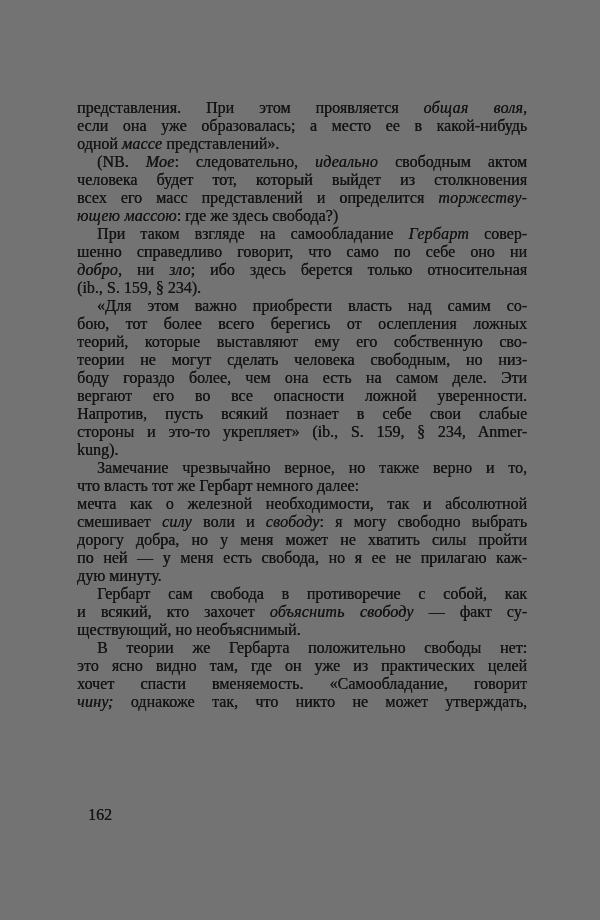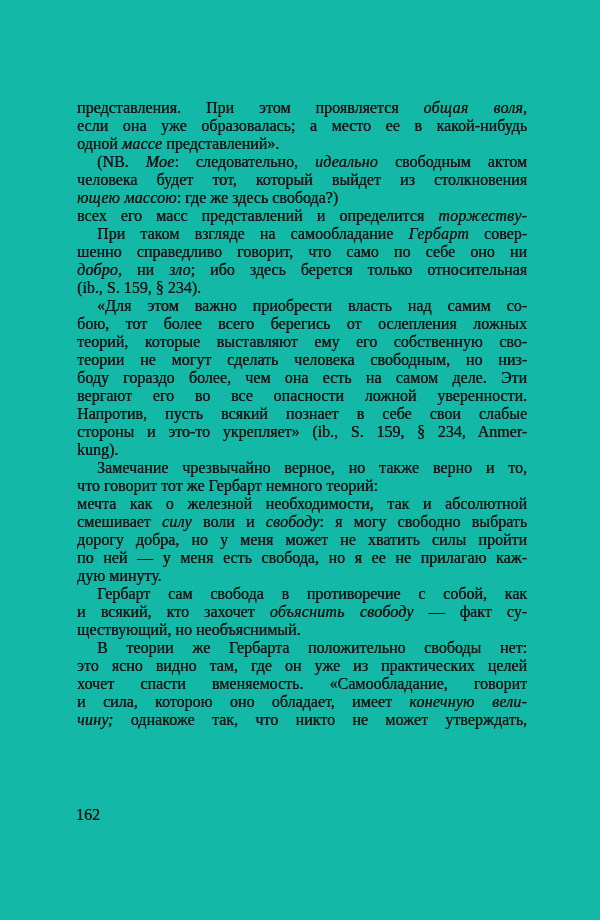--- a/index.html
+++ b/index.html
@@ -4,21 +4,21 @@
 <style>
   html, body {
     margin: 0;
     padding: 0;
     background: #ffffff;
   }
   .book-page {
     position: relative;
     width: 600px;
     height: 920px;
-    background: #14b8a6;
+    background: #737373;
     overflow: hidden;
     font-family: "Liberation Serif", "DejaVu Serif", serif;
     color: #151515;
   }
   .page-text {
     position: absolute;
     left: 77px;
     top: 99px;
     width: 450px;
     font-size: 16px;
@@ -41,78 +41,77 @@
   }
   .line.ind {
     text-indent: 20px;
   }
   .line i {
     font-style: italic;
     letter-spacing: 0.2px;
   }
   .page-number {
     position: absolute;
-    left: 76px;
+    left: 88px;
     top: 806px;
     font-size: 16px;
     line-height: 18px;
     text-shadow: 0.35px 0 0 currentColor;
   }
 </style>
 </head>
 <body>
 
 <div class="book-page">
   <div class="page-text">
       <div class="paragraph">
         <div class="line jl"><span>представления. При этом проявляется </span><i>общая воля</i><span>,</span></div>
         <div class="line jl"><span>если она уже образовалась; а место ее в какой-нибудь</span></div>
         <div class="line"><span>одной </span><i>массе</i><span> представлений».</span></div>
       </div>
       <div class="paragraph">
         <div class="line jl ind"><span>(NB. </span><i>Мое</i><span>: следовательно, </span><i>идеально</i><span> свободным актом</span></div>
         <div class="line jl"><span>человека будет тот, который выйдет из столкновения</span></div>
+        <div class="line jl"><span>всех его масс представлений и определится </span><i>торжеству-</i></div>
         <div class="line"><i>ющею массою</i><span>: где же здесь свобода?)</span></div>
-        <div class="line jl"><span>всех его масс представлений и определится </span><i>торжеству-</i></div>
       </div>
       <div class="paragraph">
         <div class="line jl ind"><span>При таком взгляде на самообладание </span><i>Гербарт</i><span> совер-</span></div>
         <div class="line jl"><span>шенно справедливо говорит, что само по себе оно ни</span></div>
         <div class="line jl"><i>добро</i><span>, ни </span><i>зло</i><span>; ибо здесь берется только относительная</span></div>
         <div class="line"><span>(ib., S. 159, § 234).</span></div>
       </div>
       <div class="paragraph">
         <div class="line jl ind"><span>«Для этом важно приобрести власть над самим со-</span></div>
         <div class="line jl"><span>бою, тот более всего берегись от ослепления ложных</span></div>
         <div class="line jl"><span>теорий, которые выставляют ему его собственную сво-</span></div>
         <div class="line jl"><span>теории не могут сделать человека свободным, но низ-</span></div>
         <div class="line jl"><span>боду гораздо более, чем она есть на самом деле. Эти</span></div>
         <div class="line jl"><span>вергают его во все опасности ложной уверенности.</span></div>
         <div class="line jl"><span>Напротив, пусть всякий познает в себе свои слабые</span></div>
         <div class="line jl"><span>стороны и это-то укрепляет» (ib., S. 159, § 234, Anmer-</span></div>
         <div class="line"><span>kung).</span></div>
       </div>
       <div class="paragraph">
         <div class="line jl ind"><span>Замечание чрезвычайно верное, но также верно и то,</span></div>
-        <div class="line"><span>что говорит тот же Гербарт немного теорий:</span></div>
+        <div class="line"><span>что власть тот же Гербарт немного далее:</span></div>
       </div>
       <div class="paragraph">
         <div class="line jl"><span>мечта как о железной необходимости, так и абсолютной</span></div>
         <div class="line jl"><span>смешивает </span><i>силу</i><span> воли и </span><i>свободу</i><span>: я могу свободно выбрать</span></div>
         <div class="line jl"><span>дорогу добра, но у меня может не хватить силы пройти</span></div>
         <div class="line jl"><span>по ней — у меня есть свобода, но я ее не прилагаю каж-</span></div>
         <div class="line"><span>дую минуту.</span></div>
       </div>
       <div class="paragraph">
         <div class="line jl ind"><span>Гербарт сам свобода в противоречие с собой, как</span></div>
         <div class="line jl"><span>и всякий, кто захочет </span><i>объяснить свободу</i><span> — факт су-</span></div>
         <div class="line"><span>ществующий, но необъяснимый.</span></div>
       </div>
       <div class="paragraph">
         <div class="line jl ind"><span>В теории же Гербарта положительно свободы нет:</span></div>
         <div class="line jl"><span>это ясно видно там, где он уже из практических целей</span></div>
         <div class="line jl"><span>хочет спасти вменяемость. «Самообладание, говорит</span></div>
-        <div class="line jl"><span>и сила, которою оно обладает, имеет </span><i>конечную вели-</i></div>
         <div class="line jl"><i>чину;</i><span> однакоже так, что никто не может утверждать,</span></div>
       </div>
     </div>
   <div class="page-number">162</div>
 </div>
 
 </body></html>

